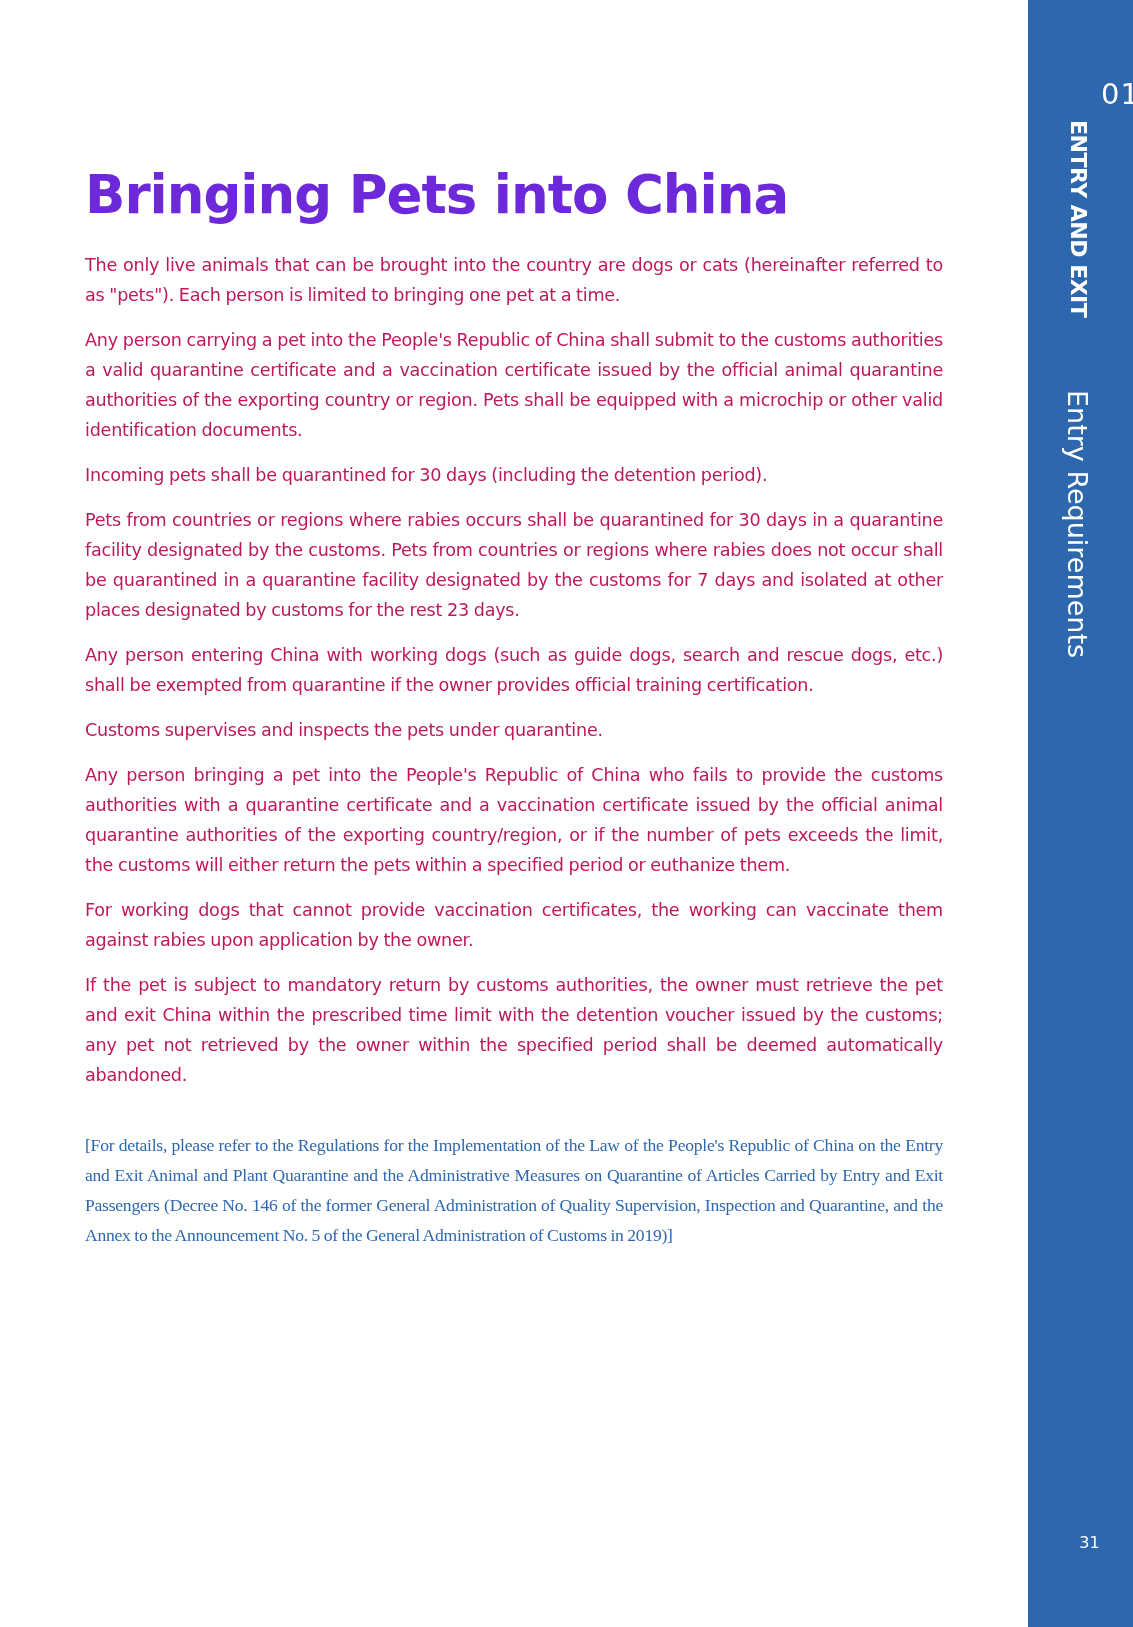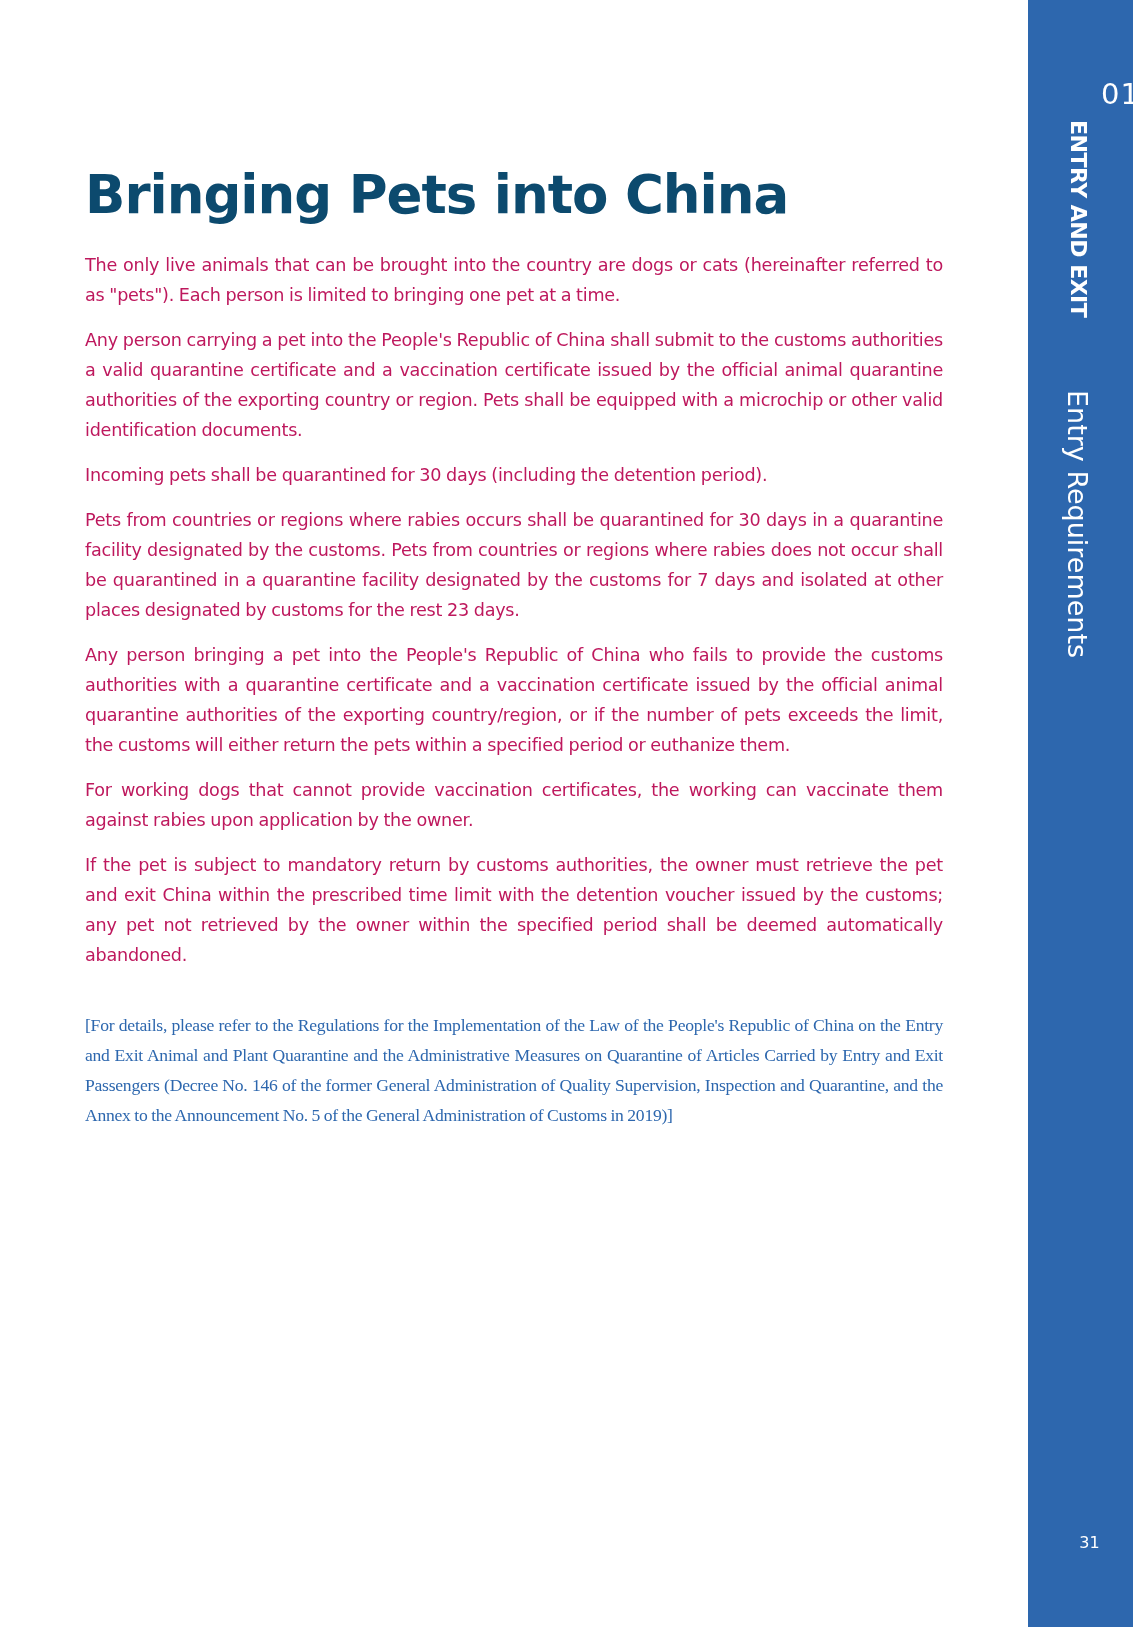--- a/index.html
+++ b/index.html
@@ -24,21 +24,21 @@
       position: absolute;
       left: 85px;
       top: 160px;
       width: 858px;
     }
     .title {
       font-family: "DejaVu Sans", sans-serif;
       font-weight: bold;
       font-size: 53px;
       line-height: 70px;
-      color: #0c4a6e;
+      color: #6d28d9;
       margin: 0 0 20px 0;
       letter-spacing: -1px;
       white-space: nowrap;
     }
     .para {
       font-family: "DejaVu Sans", sans-serif;
       font-size: 17.6px;
       line-height: 30px;
       color: #be185d;
       margin: 0 0 15px 0;
@@ -116,20 +116,22 @@
 
 <div class="page">
 
   <div class="main">
     <h1 class="title">Bringing Pets into China</h1>
 
     <p class="para">The only live animals that can be brought into the country are dogs or cats (hereinafter referred to as "pets"). Each person is limited to bringing one pet at a time.</p>
     <p class="para">Any person carrying a pet into the People's Republic of China shall submit to the customs authorities a valid quarantine certificate and a vaccination certificate issued by the official animal quarantine authorities of the exporting country or region. Pets shall be equipped with a microchip or other valid identification documents.</p>
     <p class="para">Incoming pets shall be quarantined for 30 days (including the detention period).</p>
     <p class="para">Pets from countries or regions where rabies occurs shall be quarantined for 30 days in a quarantine facility designated by the customs. Pets from countries or regions where rabies does not occur shall be quarantined in a quarantine facility designated by the customs for 7 days and isolated at other places designated by customs for the rest 23 days.</p>
+    <p class="para">Any person entering China with working dogs (such as guide dogs, search and rescue dogs, etc.) shall be exempted from quarantine if the owner provides official training certification.</p>
+    <p class="para">Customs supervises and inspects the pets under quarantine.</p>
     <p class="para">Any person bringing a pet into the People's Republic of China who fails to provide the customs authorities with a quarantine certificate and a vaccination certificate issued by the official animal quarantine authorities of the exporting country/region, or if the number of pets exceeds the limit, the customs will either return the pets within a speci­fied period or euthanize them.</p>
     <p class="para">For working dogs that cannot provide vaccination certificates, the working can vaccinate them against rabies upon application by the owner.</p>
     <p class="para">If the pet is subject to mandatory return by customs authorities, the owner must retrieve the pet and exit China within the prescribed time limit with the detention voucher issued by the customs; any pet not retrieved by the owner within the specified period shall be deemed automatically abandoned.</p>
 
     <p class="note">[For details, please refer to the Regulations for the Implementation of the Law of the People's Republic of China on the Entry and Exit Animal and Plant Quarantine and the Administrative Measures on Quarantine of Articles Carried by Entry and Exit Passengers (Decree No. 146 of the former General Administration of Quality Supervision, Inspection and Quarantine, and the Annex to the Announcement No. 5 of the General Administra­tion of Customs in 2019)]</p>
   </div>
 
   <div class="sidebar">
     <div class="chapter-num">01</div>
     <div class="vertical section-label">ENTRY AND EXIT</div>

